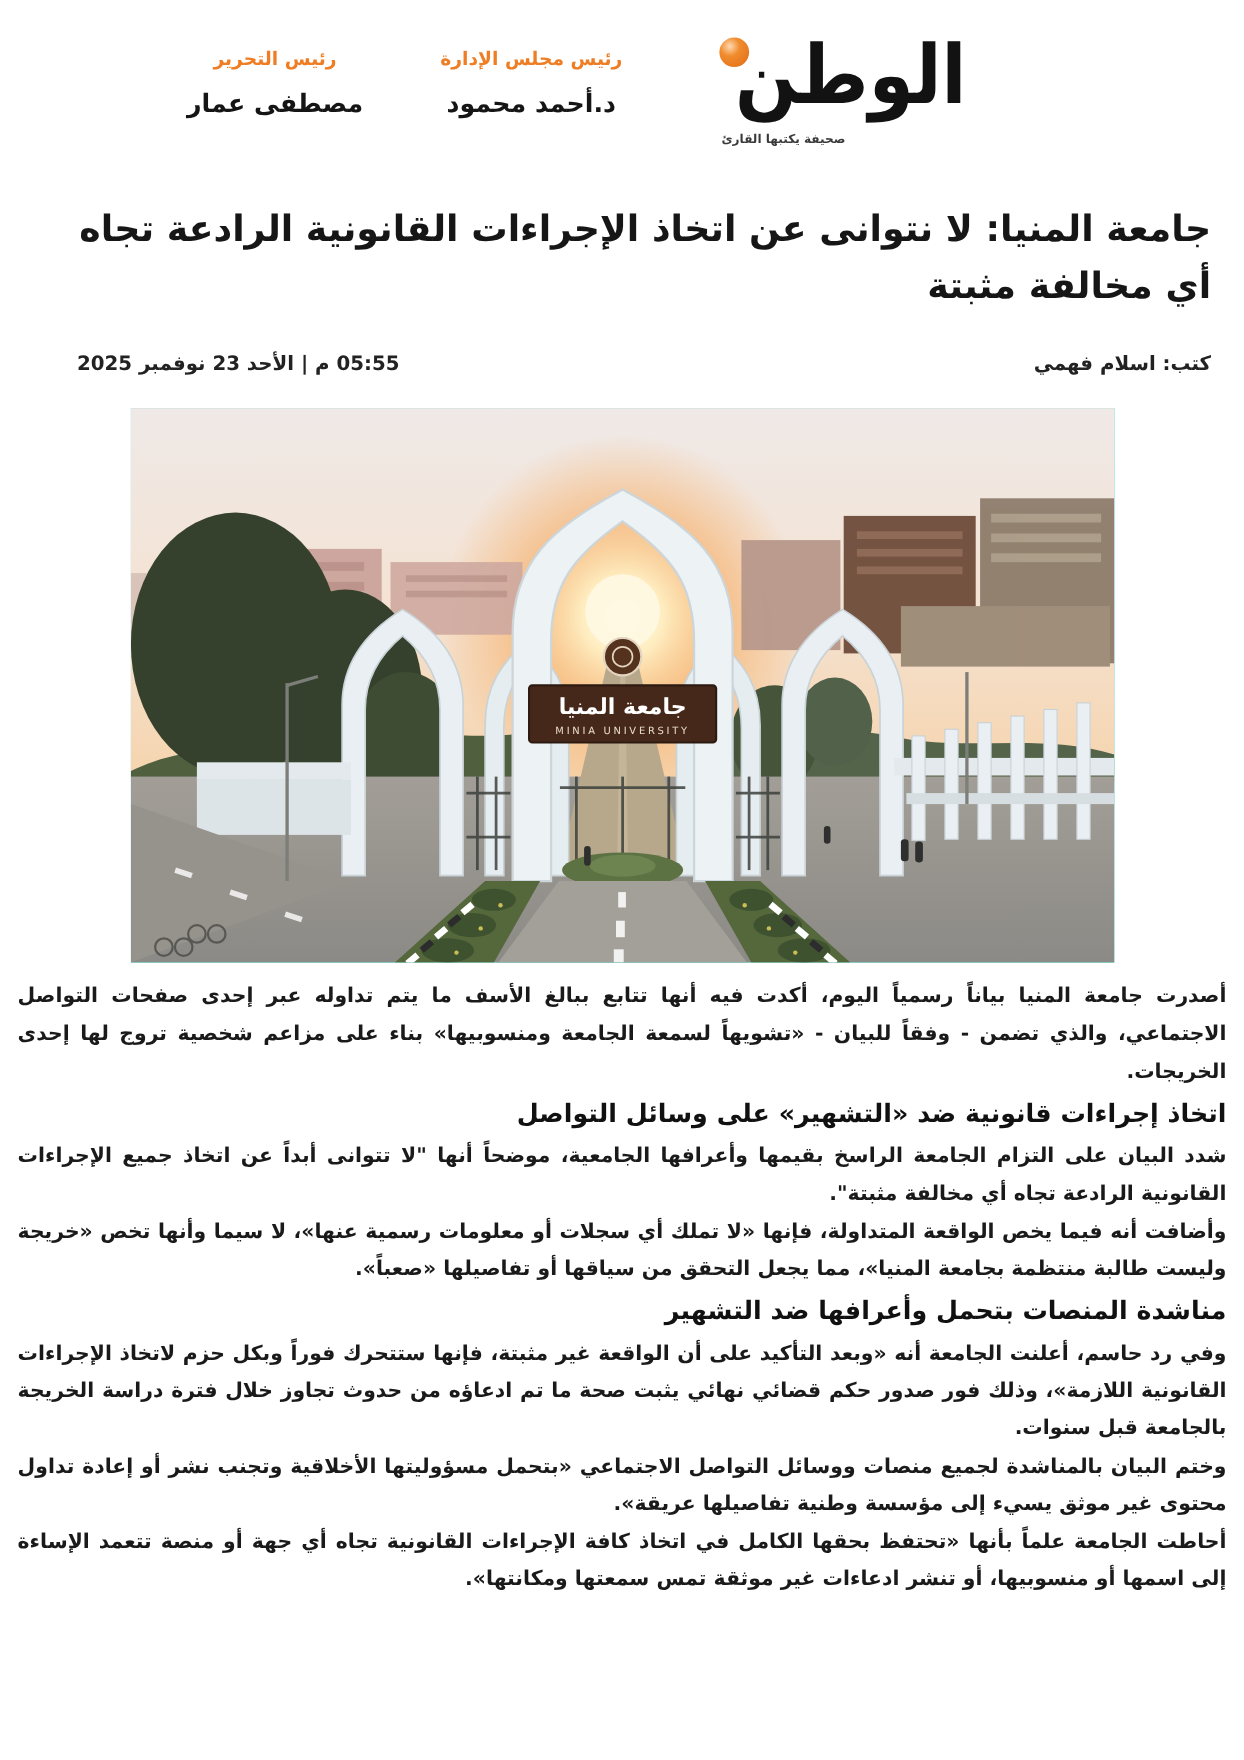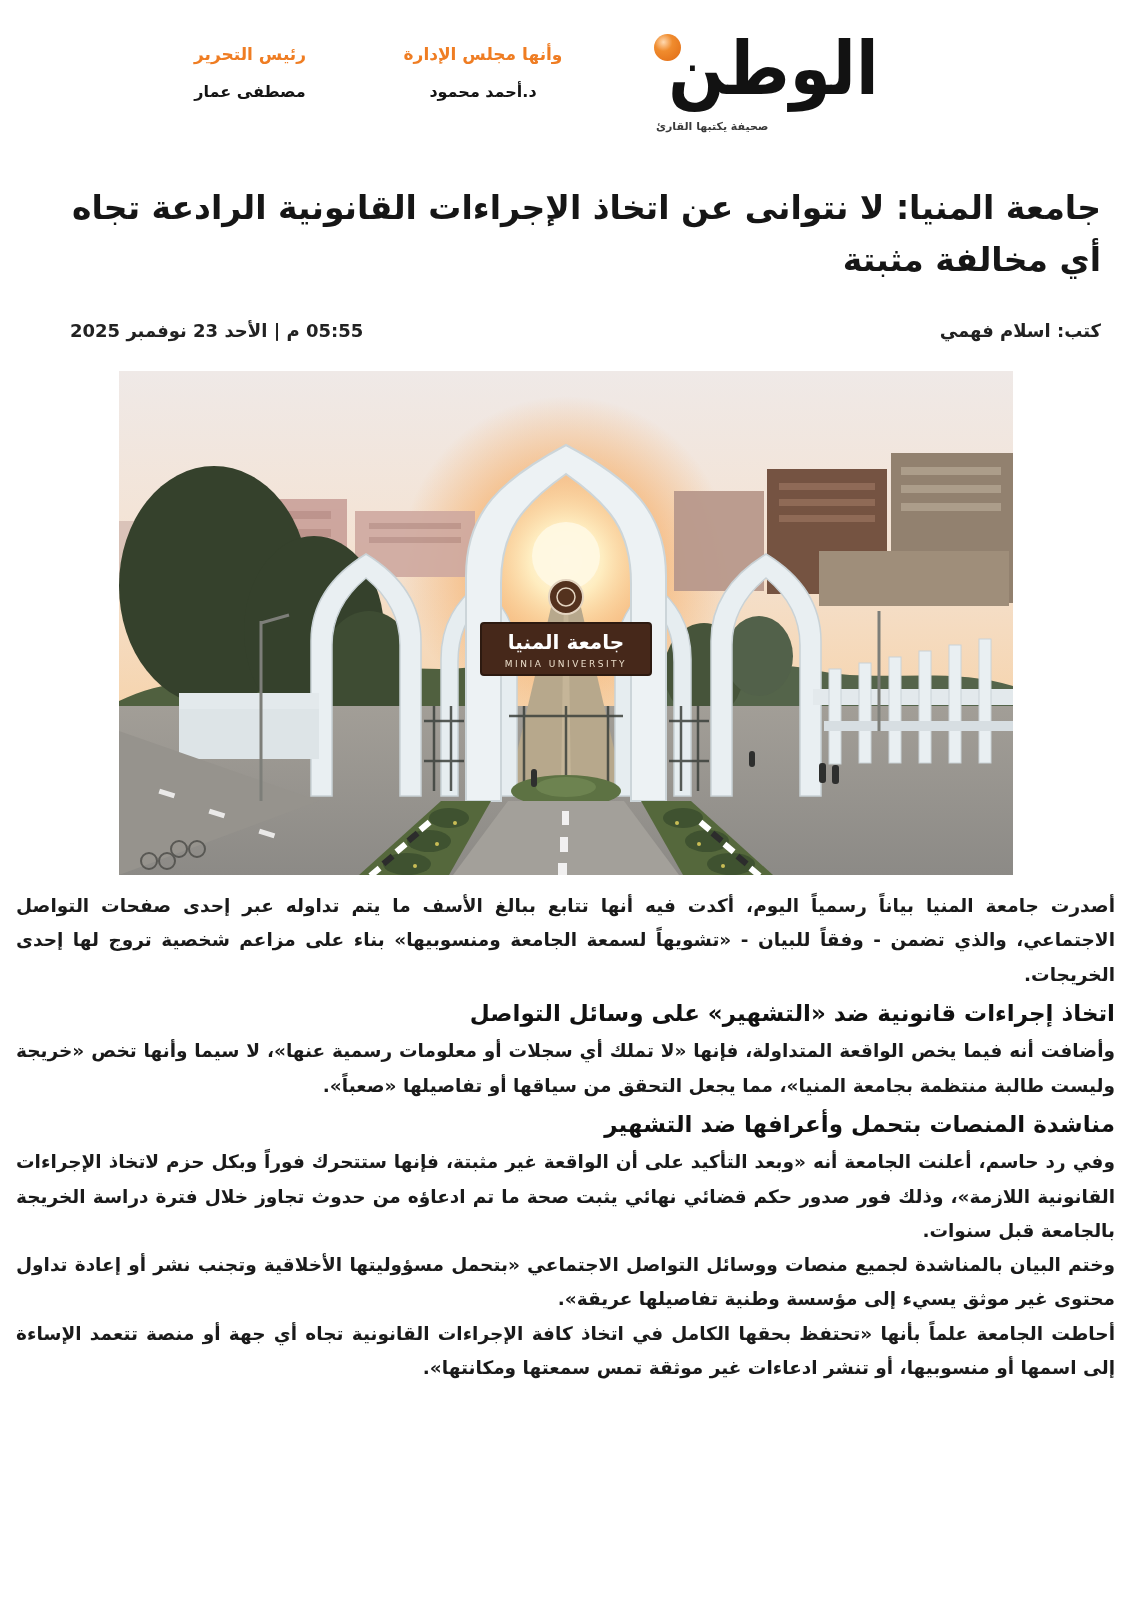--- a/index.html
+++ b/index.html
@@ -40,21 +40,21 @@
     position:absolute; top:92px; right:110px;
     font-size:11px; font-weight:700; color:#3a3a3a;
     white-space:nowrap;
   }
   .masthead-role{width:175px; text-align:center; padding-top:16px;}
   .masthead-role .role{
     font-size:17px; font-weight:700; color:#ef7d23;
     display:block; margin-bottom:18px;
   }
   .masthead-role .person{
-    font-size:16px; font-weight:800; color:#151515; display:block;
+    font-size:23px; font-weight:800; color:#151515; display:block;
   }
 
   
   .article{direction:rtl; padding:0 16px;}
   .article-title{
     margin:30px 14px 0 14px;
     font-size:33px; font-weight:800; color:#161616;
     line-height:1.58; text-align:right;
   }
   .byline-row{
@@ -94,21 +94,21 @@
 
   <header class="header">
 
     <div class="brand">
       <span class="brand-ball"></span>
       <span class="brand-word">الوطن</span>
       <span class="brand-tagline">صحيفة يكتبها القارئ</span>
     </div>
 
     <div class="masthead-role">
-      <span class="role" style="color: rgb(239, 125, 35);">وأنها مجلس الإدارة</span>
+      <span class="role" style="color: rgb(239, 125, 35);">رئيس مجلس الإدارة</span>
       <span class="person">د.أحمد محمود</span>
     </div>
 
     <div class="masthead-role">
       <span class="role" style="color: rgb(239, 125, 35);">رئيس التحرير</span>
       <span class="person">مصطفى عمار</span>
     </div>
 
   </header>
 
@@ -310,20 +310,21 @@
             <circle cx="78" cy="478" r="8"></circle>
           <circle cx="30" cy="490" r="8"></circle>
             <circle cx="48" cy="490" r="8"></circle>
         </g>
       </svg>
     </figure>
 
     <section class="article-body">
         <p class="body-para">أصدرت جامعة المنيا بياناً رسمياً اليوم، أكدت فيه أنها تتابع ببالغ الأسف ما يتم تداوله عبر إحدى صفحات التواصل الاجتماعي، والذي تضمن - وفقاً للبيان - «تشويهاً لسمعة الجامعة ومنسوبيها» بناء على مزاعم شخصية تروج لها إحدى الخريجات.</p>
         <h2 class="body-heading">اتخاذ إجراءات قانونية ضد «التشهير» على وسائل التواصل</h2>
+        <p class="body-para">شدد البيان على التزام الجامعة الراسخ بقيمها وأعرافها الجامعية، موضحاً أنها "لا تتوانى أبداً عن اتخاذ جميع الإجراءات القانونية الرادعة تجاه أي مخالفة مثبتة".</p>
         <p class="body-para">وأضافت أنه فيما يخص الواقعة المتداولة، فإنها «لا تملك أي سجلات أو معلومات رسمية عنها»، لا سيما وأنها تخص «خريجة وليست طالبة منتظمة بجامعة المنيا»، مما يجعل التحقق من سياقها أو تفاصيلها «صعباً».</p>
         <h2 class="body-heading">مناشدة المنصات بتحمل وأعرافها ضد التشهير</h2>
         <p class="body-para">وفي رد حاسم، أعلنت الجامعة أنه «وبعد التأكيد على أن الواقعة غير مثبتة، فإنها ستتحرك فوراً وبكل حزم لاتخاذ الإجراءات القانونية اللازمة»، وذلك فور صدور حكم قضائي نهائي يثبت صحة ما تم ادعاؤه من حدوث تجاوز خلال فترة دراسة الخريجة بالجامعة قبل سنوات.</p>
         <p class="body-para">وختم البيان بالمناشدة لجميع منصات ووسائل التواصل الاجتماعي «بتحمل مسؤوليتها الأخلاقية وتجنب نشر أو إعادة تداول محتوى غير موثق يسيء إلى مؤسسة وطنية تفاصيلها عريقة».</p>
         <p class="body-para">أحاطت الجامعة علماً بأنها «تحتفظ بحقها الكامل في اتخاذ كافة الإجراءات القانونية تجاه أي جهة أو منصة تتعمد الإساءة إلى اسمها أو منسوبيها، أو تنشر ادعاءات غير موثقة تمس سمعتها ومكانتها».</p>
       </section>
 
   </main>
 </div>
 

